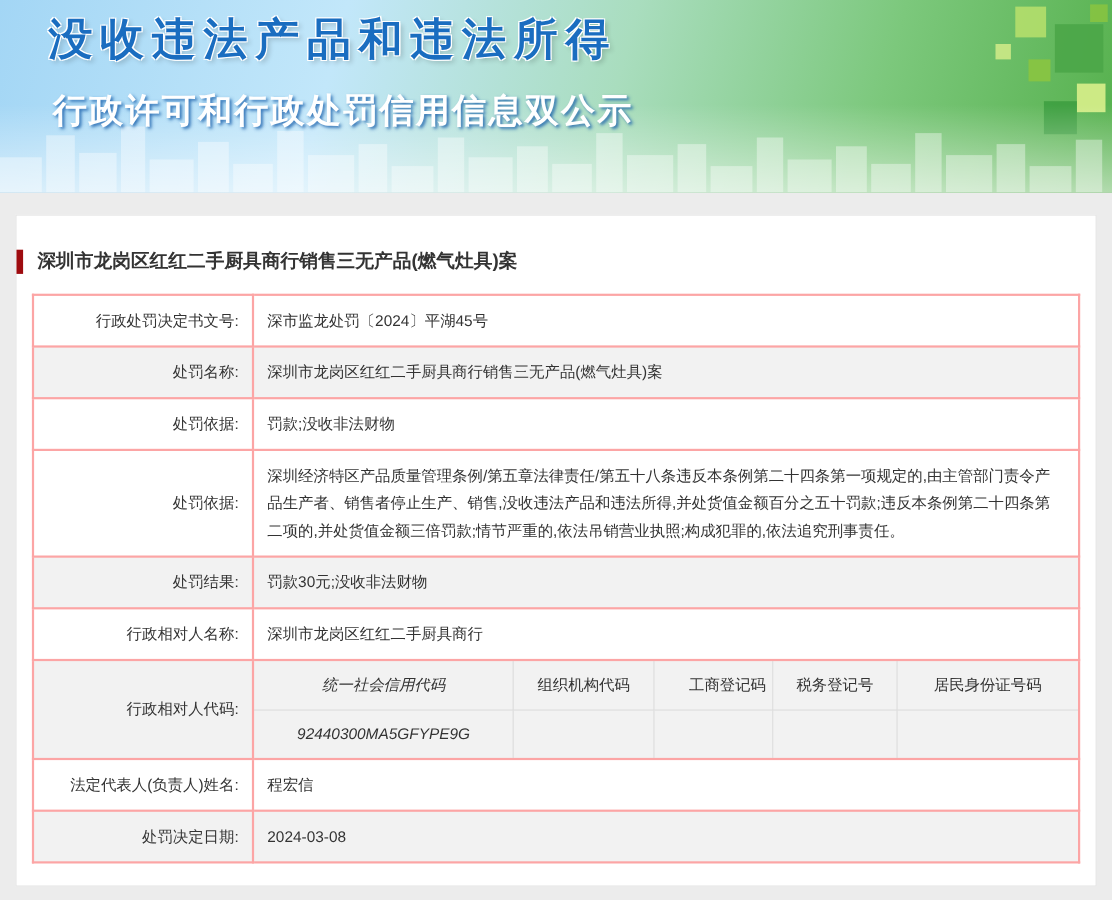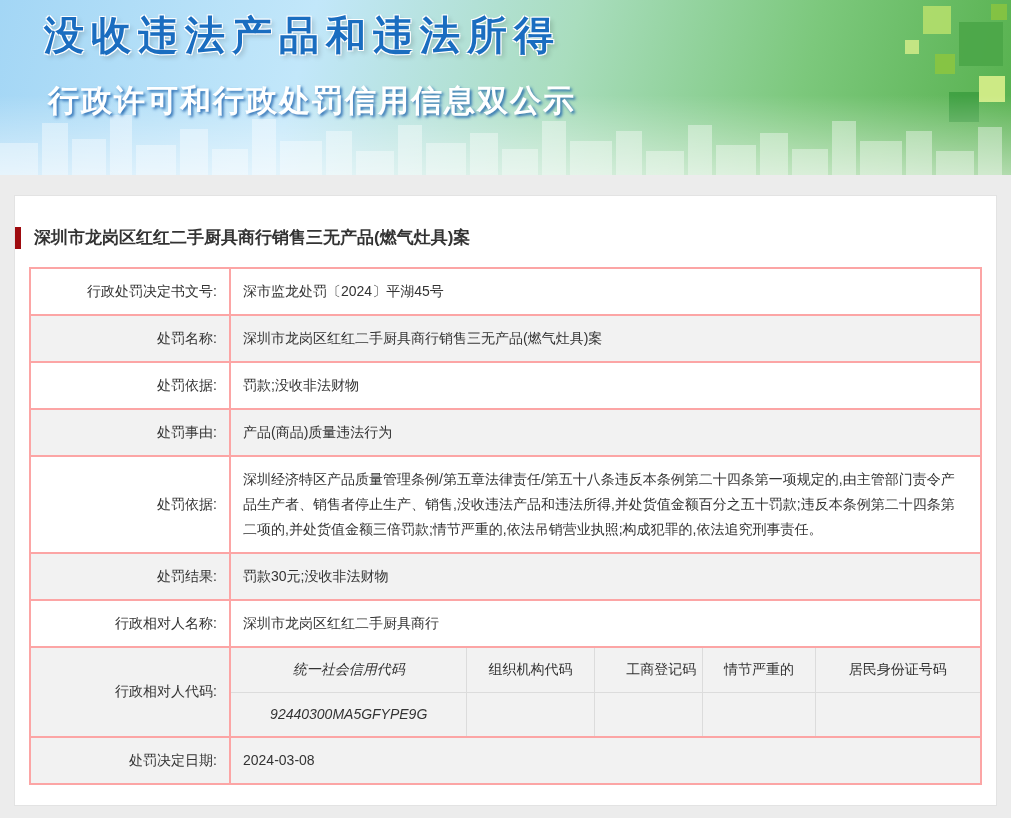--- a/index.html
+++ b/index.html
@@ -166,24 +166,20 @@
         <td class="value">深市监龙处罚〔2024〕平湖45号</td>
       </tr>
       <tr class="row-single row-gray">
         <td class="label">处罚名称:</td>
         <td class="value">深圳市龙岗区红红二手厨具商行销售三无产品(燃气灶具)案</td>
       </tr>
       <tr class="row-single row-white">
         <td class="label">处罚依据:</td>
         <td class="value">罚款;没收非法财物</td>
       </tr>
-      <tr class="row-single row-gray">
-        <td class="label">处罚事由:</td>
-        <td class="value">产品(商品)质量违法行为</td>
-      </tr>
       <tr class="row-white">
         <td class="label">处罚依据:</td>
         <td class="value">深圳经济特区产品质量管理条例/第五章法律责任/第五十八条违反本条例第二十四条第一项规定的,由主管部门责令产品生产者、销售者停止生产、销售,没收违法产品和违法所得,并处货值金额百分之五十罚款;违反本条例第二十四条第二项的,并处货值金额三倍罚款;情节严重的,依法吊销营业执照;构成犯罪的,依法追究刑事责任。</td>
       </tr>
       <tr class="row-single row-gray">
         <td class="label">处罚结果:</td>
         <td class="value">罚款30元;没收非法财物</td>
       </tr>
       <tr class="row-single row-white">
         <td class="label">行政相对人名称:</td>
@@ -192,35 +188,39 @@
 
       <tr class="row-gray">
         <td class="label">行政相对人代码:</td>
         <td class="value nopad">
           <table class="sub-table">
             <tbody>
               <tr>
                 <td class="c0">统一社会信用代码</td>
                 <td class="c1">组织机构代码</td>
                 <td class="c2">工商登记码</td>
-                <td class="c3">情节严重的</td>
+                <td class="c3">税务登记号</td>
                 <td class="c4">居民身份证号码</td>
               </tr>
               <tr>
                 <td class="c0">92440300MA5GFYPE9G</td>
                 <td class="c1"></td>
                 <td class="c2"></td>
                 <td class="c3"></td>
                 <td class="c4"></td>
               </tr>
             </tbody>
           </table>
         </td>
       </tr>
 
+      <tr class="row-single row-white">
+        <td class="label">法定代表人(负责人)姓名:</td>
+        <td class="value">程宏信</td>
+      </tr>
       <tr class="row-single row-gray">
         <td class="label">处罚决定日期:</td>
         <td class="value">2024-03-08</td>
       </tr>
 
     </tbody>
   </table>
 </main>
 
 </body></html>

